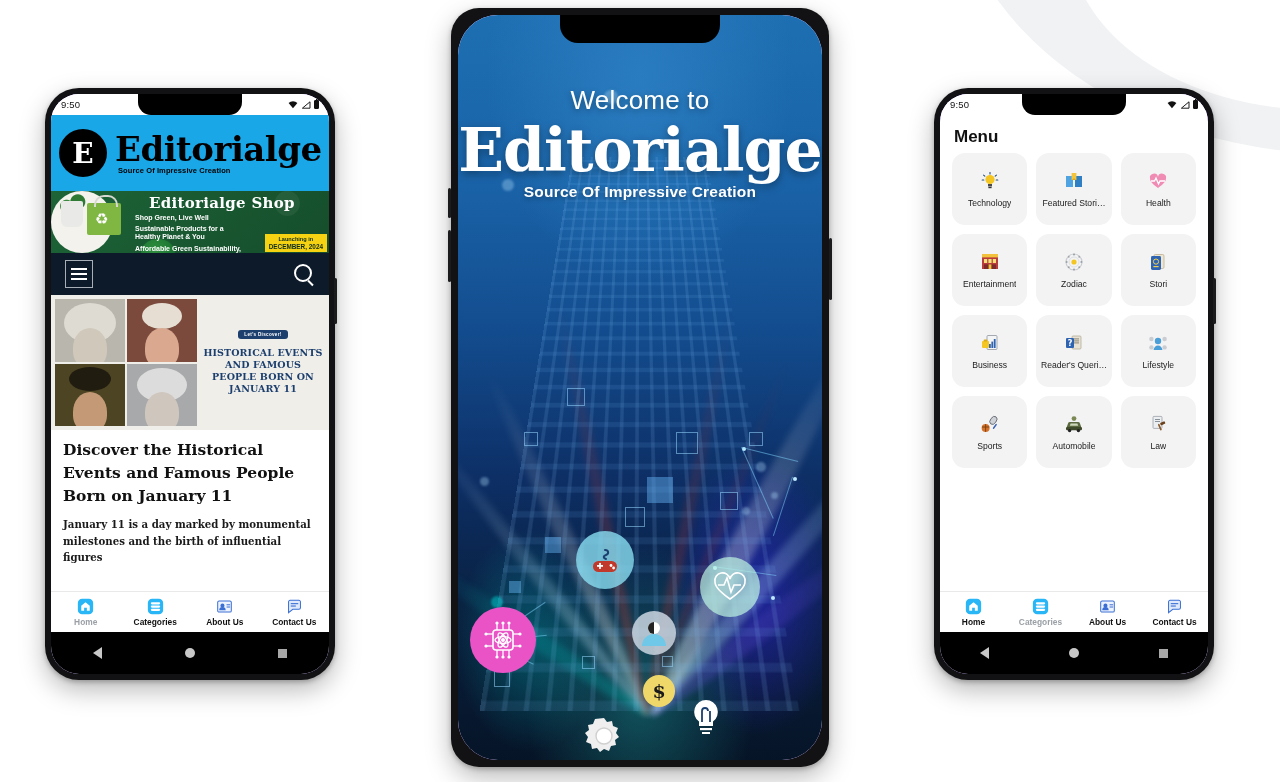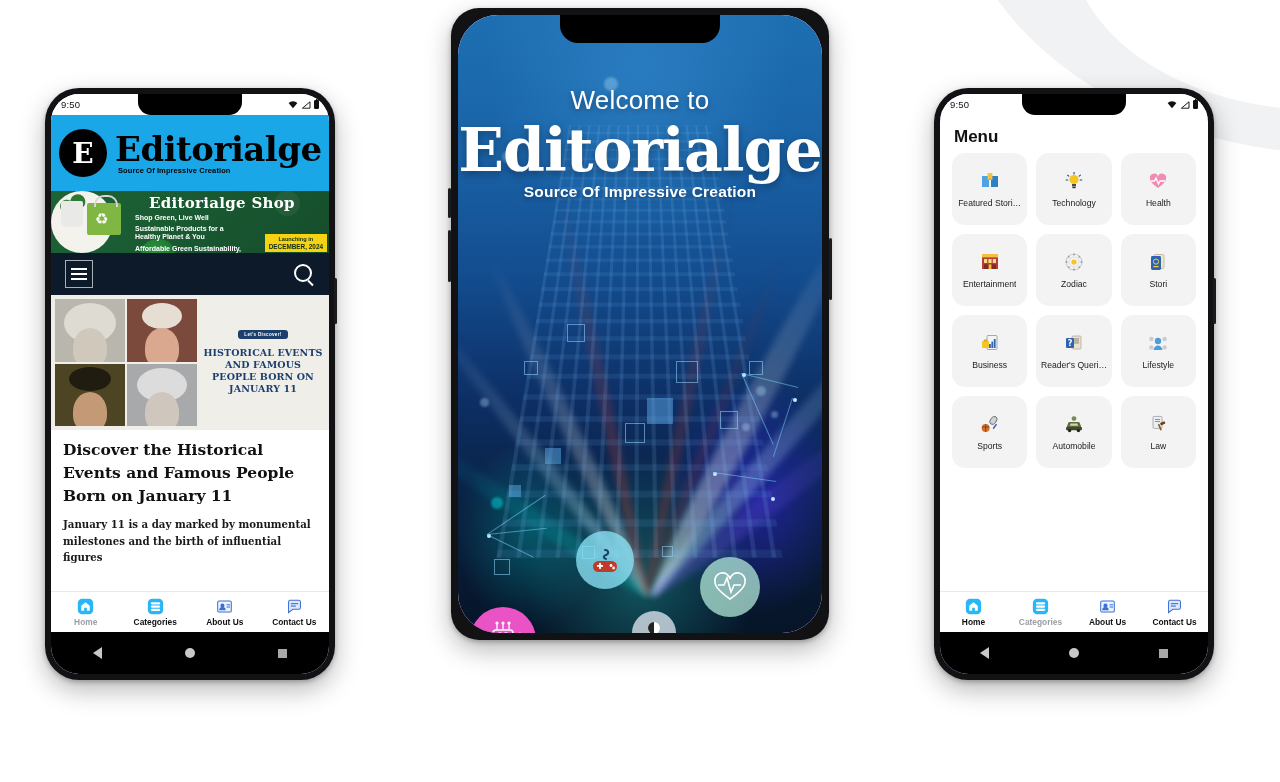--- a/index.html
+++ b/index.html
@@ -346,21 +346,21 @@
     left: 0; right: 0; bottom: 0;
     height: 42px;
     background: #000;
     display: flex; align-items: center; justify-content: space-around;
   }
   .nav-back { width:0;height:0;border-top:6px solid transparent;border-bottom:6px solid transparent;border-right:9px solid #c8c8c8;}
   .nav-home { width:10px;height:10px;border-radius:50%;background:#c8c8c8;}
   .nav-rec  { width:9px;height:9px;background:#a8a8a8;}
 
   
-  #phone-center { left: 451px; top: 8px; width: 378px; height: 632px; border-radius: 28px; }
+  #phone-center { left: 451px; top: 8px; width: 378px; height: 759px; border-radius: 28px; }
   #phone-center .bezel { border-radius: 40px; inset: 7px; }
   .notch-big {
     position: absolute;
     top: 0; left: 50%;
     transform: translateX(-50%);
     width: 160px; height: 28px;
     background: #000;
     border-radius: 0 0 18px 18px;
     z-index: 9;
   }
@@ -789,45 +789,45 @@
         </div>
 
         <div class="menu-title">Menu</div>
 
         <div class="menu-grid">
 
 
           <div class="menu-tile">
             <span class="m-ico">
                 <svg width="20" height="20" viewBox="0 0 20 20">
-                  <path d="M2 5h7v11H2z" fill="#4fa3e0"></path>
-                  <path d="M18 5h-7v11h7z" fill="#2f7fc4"></path>
-                  <rect x="7.6" y="2" width="4.8" height="7" fill="#f2c53d"></rect>
-                  <path d="M7.6 9l2.4-1.8L12.4 9z" fill="#e0a81f"></path>
-                </svg>
-              </span>
-            <span class="m-lab">Featured Stori…</span>
-          </div>
-
-          <div class="menu-tile">
-            <span class="m-ico">
-                <svg width="20" height="20" viewBox="0 0 20 20">
                   <circle cx="10" cy="8.5" r="4.6" fill="#f3c623"></circle>
                   <rect x="8" y="13" width="4" height="2.4" fill="#4a4a4a"></rect>
                   <rect x="8.4" y="15.8" width="3.2" height="1.4" fill="#333"></rect>
                   <g stroke="#1c4a7a" stroke-width="1.1" stroke-linecap="round">
                     <line x1="10" y1="1.6" x2="10" y2="3"></line>
                     <line x1="3.6" y1="4.2" x2="4.8" y2="5.2"></line>
                     <line x1="16.4" y1="4.2" x2="15.2" y2="5.2"></line>
                     <line x1="2.2" y1="9" x2="3.8" y2="9"></line>
                     <line x1="17.8" y1="9" x2="16.2" y2="9"></line>
                   </g>
                 </svg>
               </span>
             <span class="m-lab">Technology</span>
+          </div>
+
+          <div class="menu-tile">
+            <span class="m-ico">
+                <svg width="20" height="20" viewBox="0 0 20 20">
+                  <path d="M2 5h7v11H2z" fill="#4fa3e0"></path>
+                  <path d="M18 5h-7v11h7z" fill="#2f7fc4"></path>
+                  <rect x="7.6" y="2" width="4.8" height="7" fill="#f2c53d"></rect>
+                  <path d="M7.6 9l2.4-1.8L12.4 9z" fill="#e0a81f"></path>
+                </svg>
+              </span>
+            <span class="m-lab">Featured Stori…</span>
           </div>
 
           <div class="menu-tile">
             <span class="m-ico">
                 <svg width="20" height="20" viewBox="0 0 20 20">
                   <path d="M10 17C4.4 13 2 10.6 2 7.6A4 4 0 0 1 10 5.8 4 4 0 0 1 18 7.6c0 3-2.4 5.4-8 9.4z" fill="#f08cb4"></path>
                   <polyline points="3,10 6.5,10 8,7 10.5,13 12,10 17,10" fill="none" stroke="#fff" stroke-width="1.3"></polyline>
                 </svg>
               </span>
             <span class="m-lab">Health</span>

